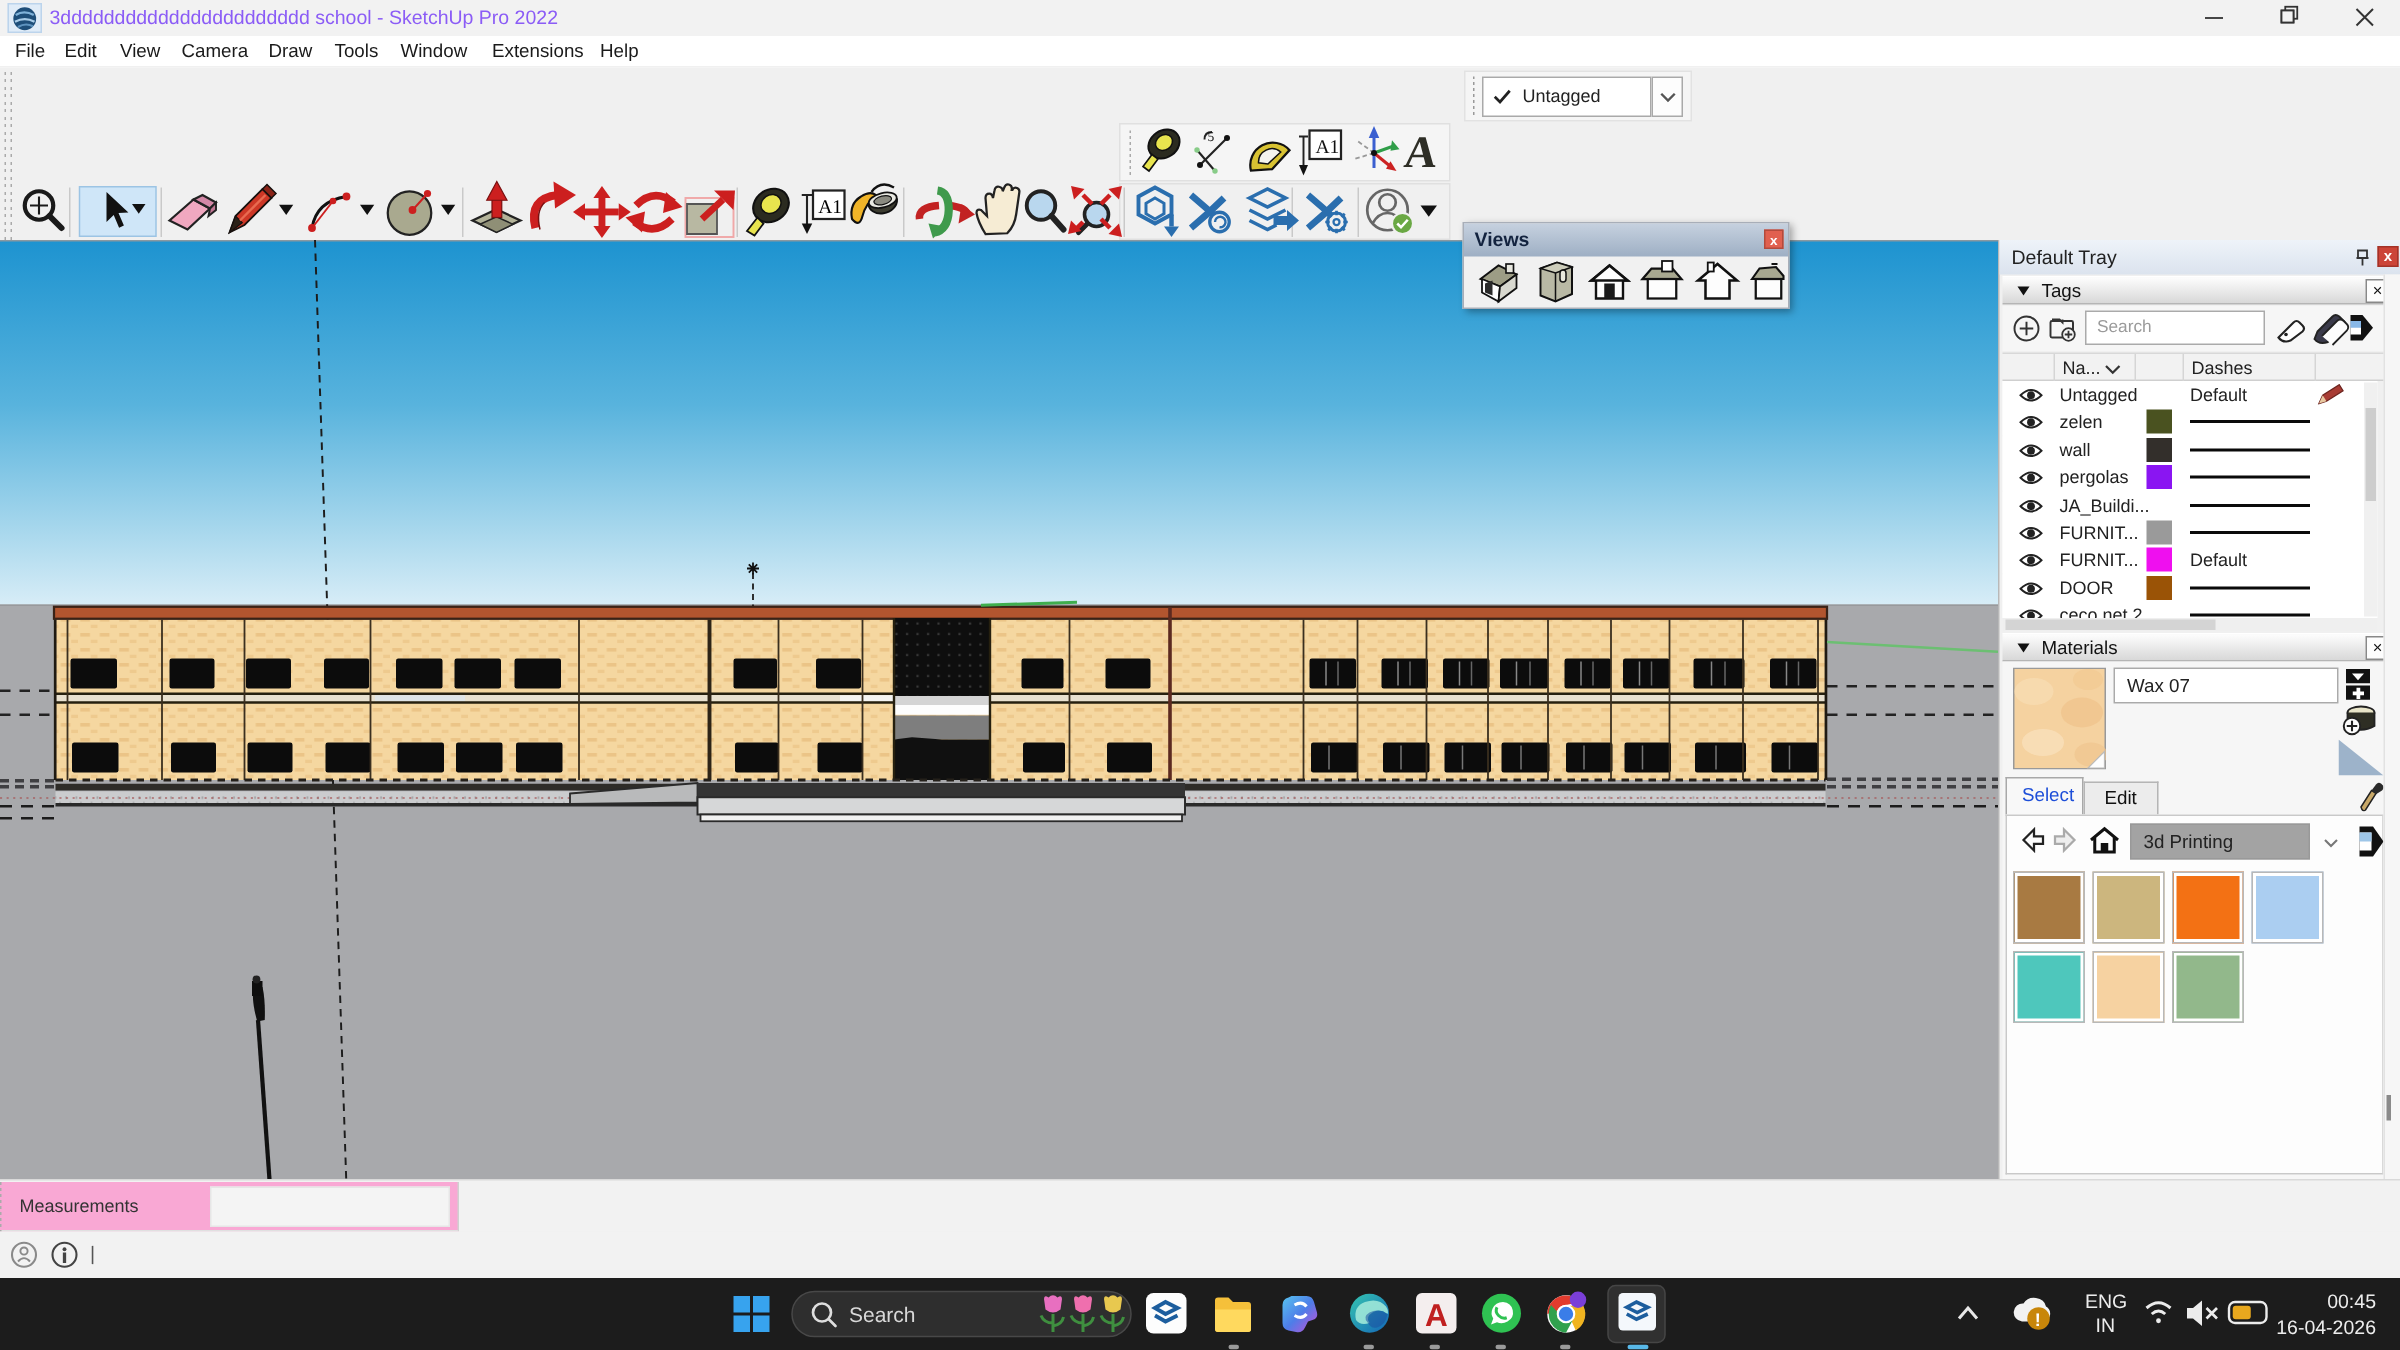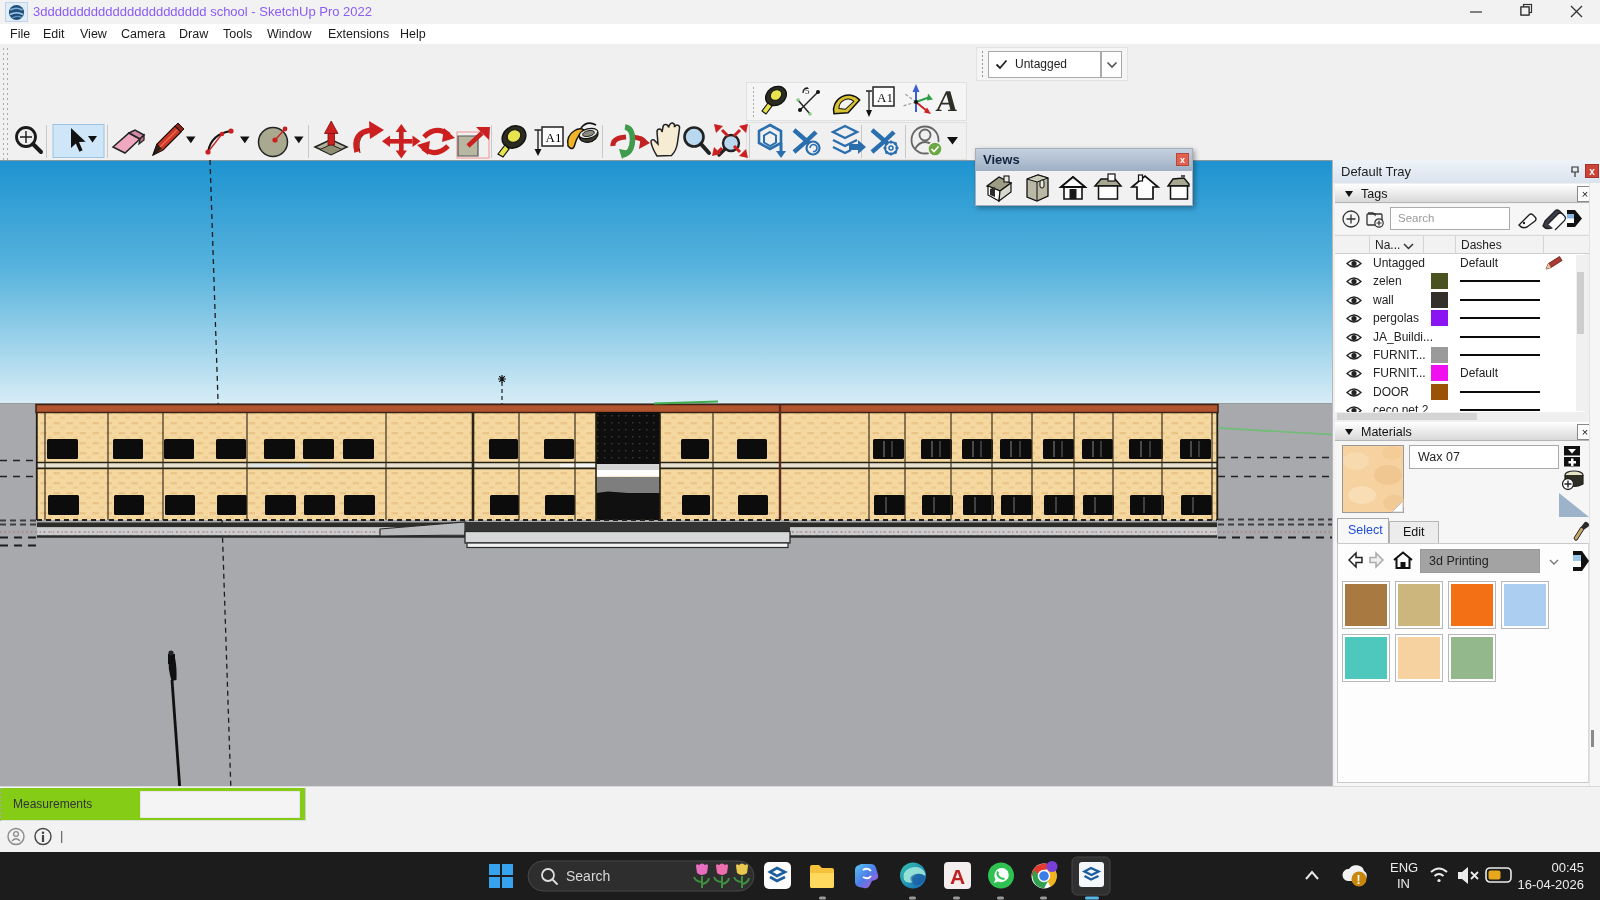--- a/index.html
+++ b/index.html
@@ -720,21 +720,21 @@
 <div class="abs" style="left:115px;top:421px;width:48px;height:48px;background:#f37114;border:1px solid #b8b8b8;box-shadow:inset 0 0 0 2px #fff"></div>
 <div class="abs" style="left:168px;top:421px;width:48px;height:48px;background:#abcef1;border:1px solid #b8b8b8;box-shadow:inset 0 0 0 2px #fff"></div>
 <div class="abs" style="left:9px;top:474px;width:48px;height:48px;background:#4ec7bc;border:1px solid #b8b8b8;box-shadow:inset 0 0 0 2px #fff"></div>
 <div class="abs" style="left:62px;top:474px;width:48px;height:48px;background:#f6d2a1;border:1px solid #b8b8b8;box-shadow:inset 0 0 0 2px #fff"></div>
 <div class="abs" style="left:115px;top:474px;width:48px;height:48px;background:#92b88b;border:1px solid #b8b8b8;box-shadow:inset 0 0 0 2px #fff"></div>
 
  <div class="abs" style="left:256px;top:23px;width:12px;height:603px;background:#f6f6f6;border-left:1px solid #e2e2e2"></div>
  <div class="abs" style="left:258px;top:570px;width:2.5px;height:17px;background:#8a8a8a"></div>
 </div>
 <div id="measure">
- <div class="abs" style="left:0;top:1px;width:306px;height:33px;background:#84cc16;border-right:1px solid #d0d0d0;border-bottom:1px solid #e0e0e0">
+ <div class="abs" style="left:0;top:1px;width:306px;height:33px;background:#f9a8d4;border-right:1px solid #d0d0d0;border-bottom:1px solid #e0e0e0">
   <div class="abs" style="left:0;top:0;width:1px;height:33px;background:repeating-linear-gradient(#aaa 0 2px,transparent 2px 4px)"></div>
   <div class="abs" style="left:13px;top:9px;font-size:12px;color:#333">Measurements</div>
   <div class="abs" style="left:140px;top:3px;width:160px;height:27px;background:#f4f4f4;border:1px solid #e6e6e6"></div>
  </div>
 </div>
 <div id="statusbar">
  <svg class="abs" style="left:7px;top:6px" width="52" height="19" viewBox="0 0 52 19">
   <circle cx="9" cy="9.5" r="8" fill="none" stroke="#8a8a8a" stroke-width="1.4"></circle>
   <circle cx="9" cy="7" r="2.4" fill="none" stroke="#8a8a8a" stroke-width="1.3"></circle>
   <path d="M5 14 Q9 9.5 13 14" fill="none" stroke="#8a8a8a" stroke-width="1.3"></path>

